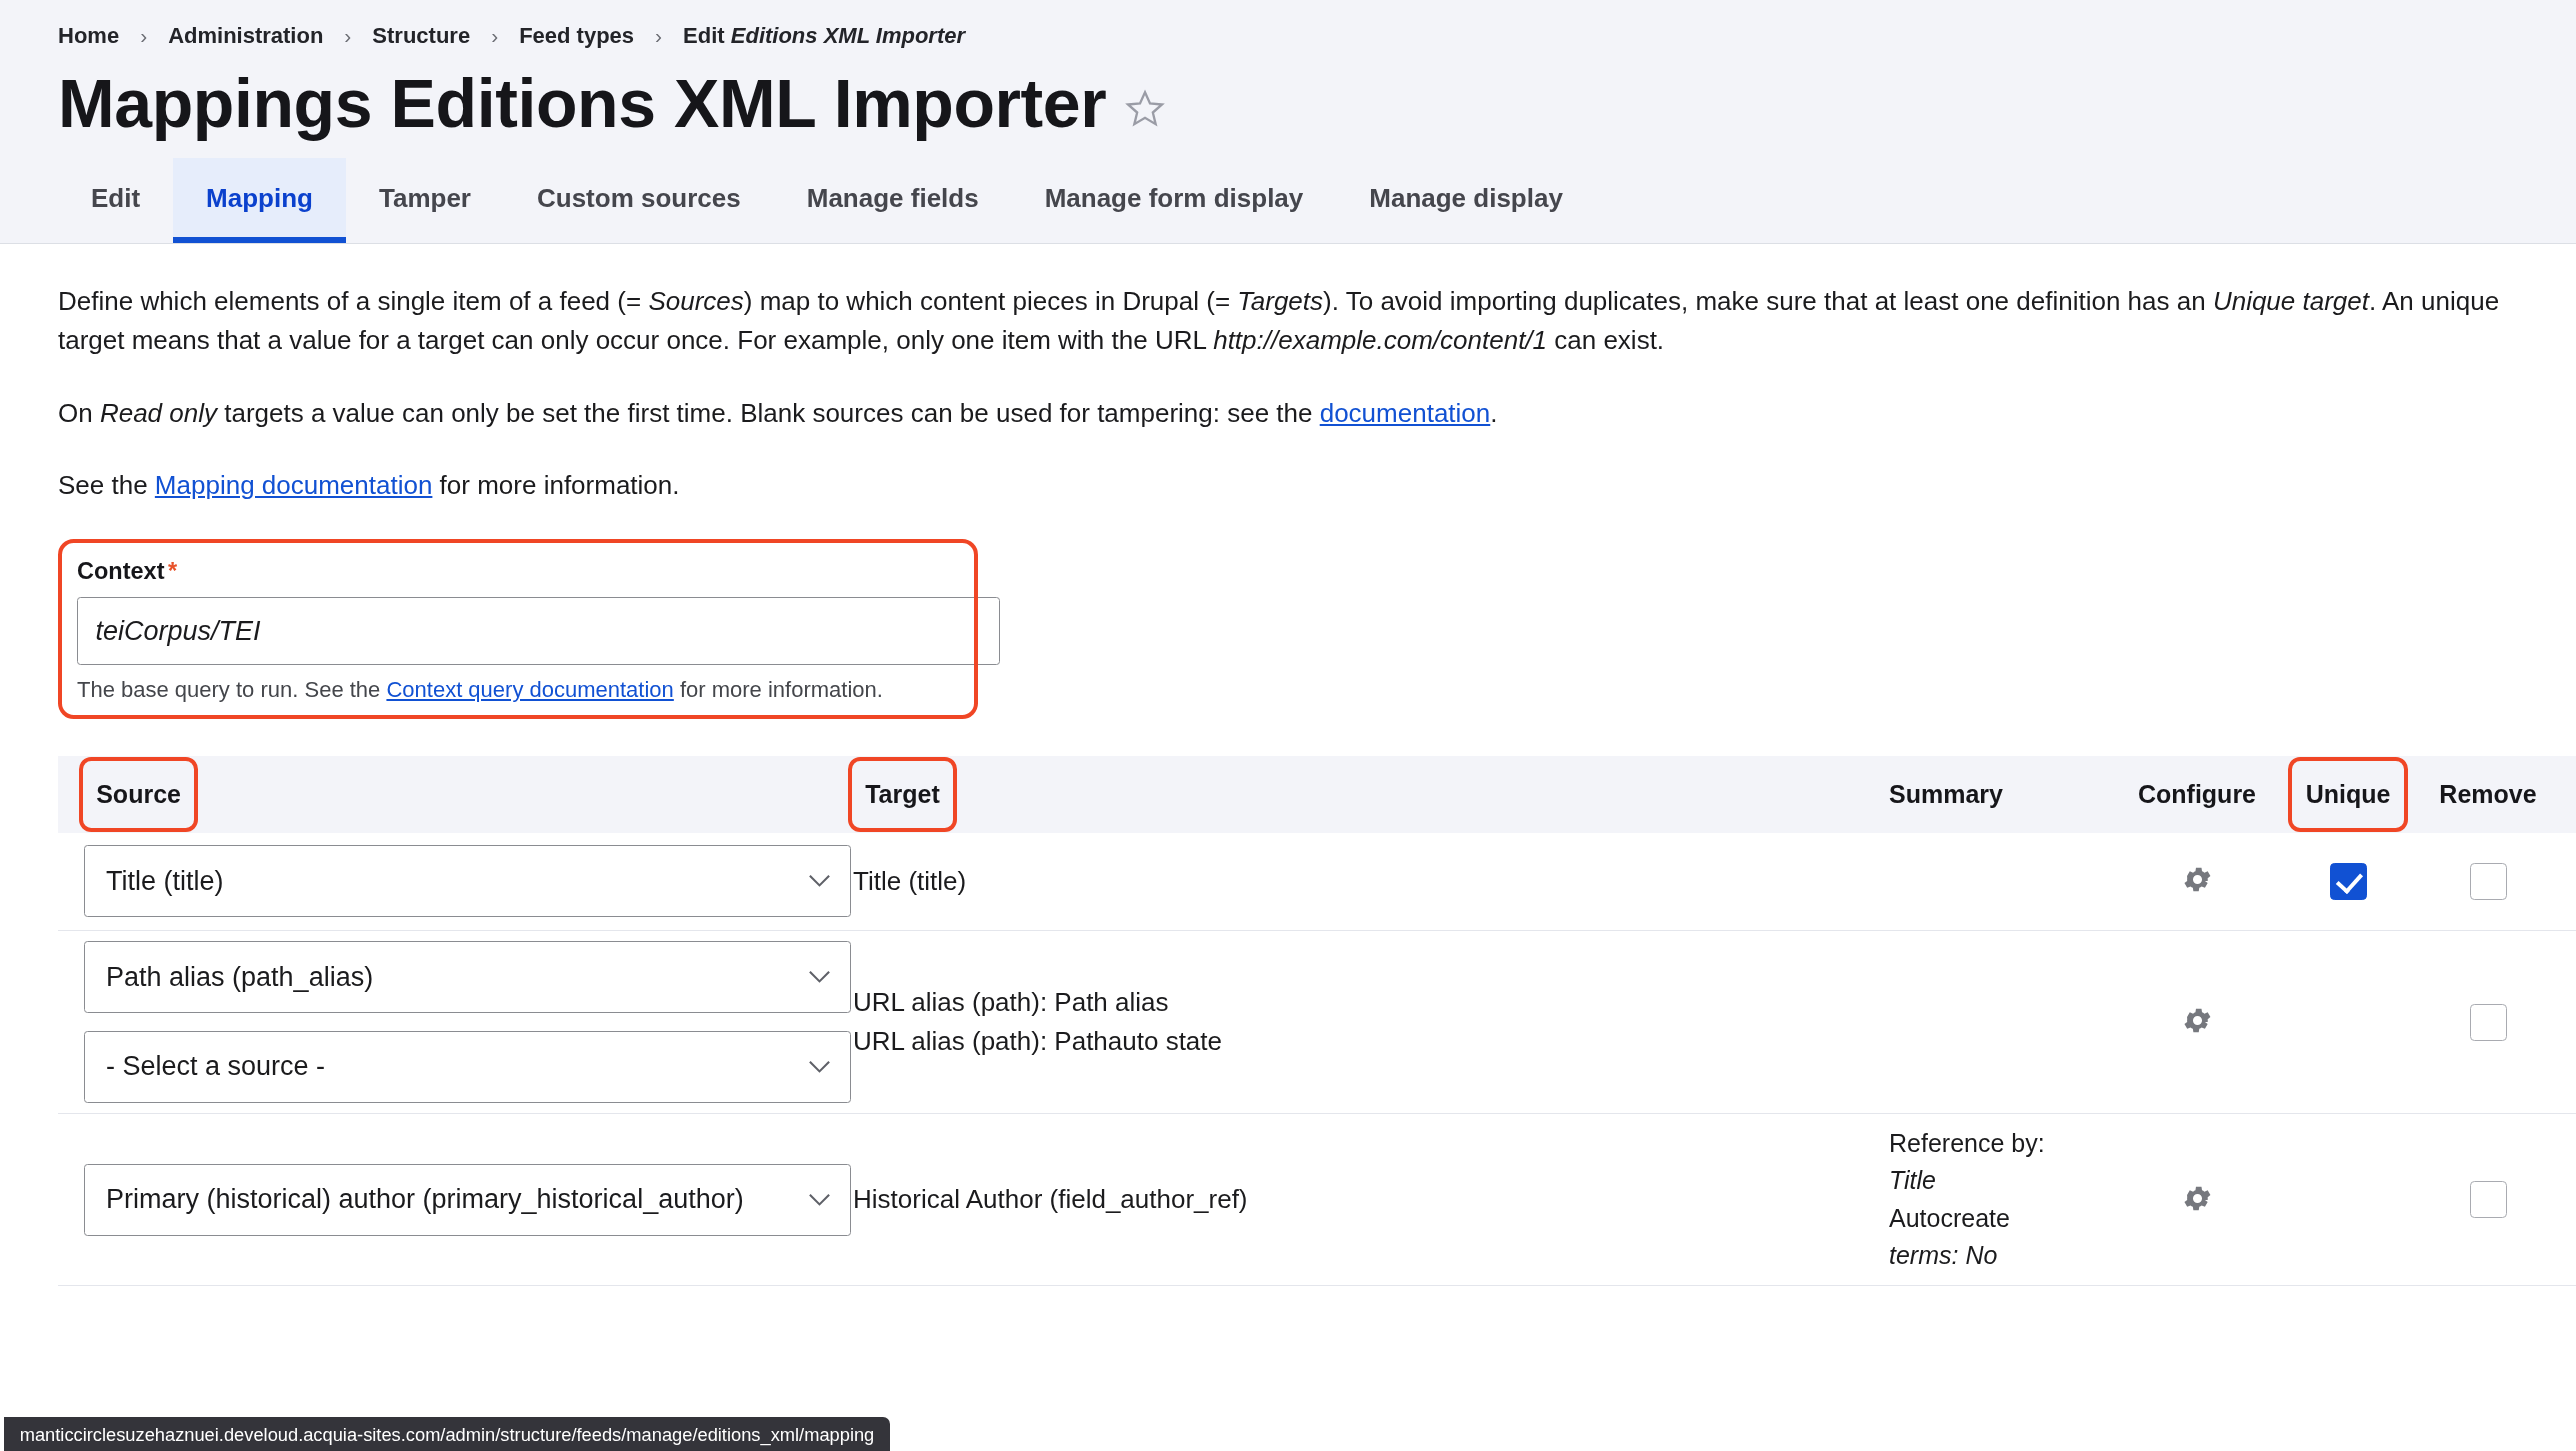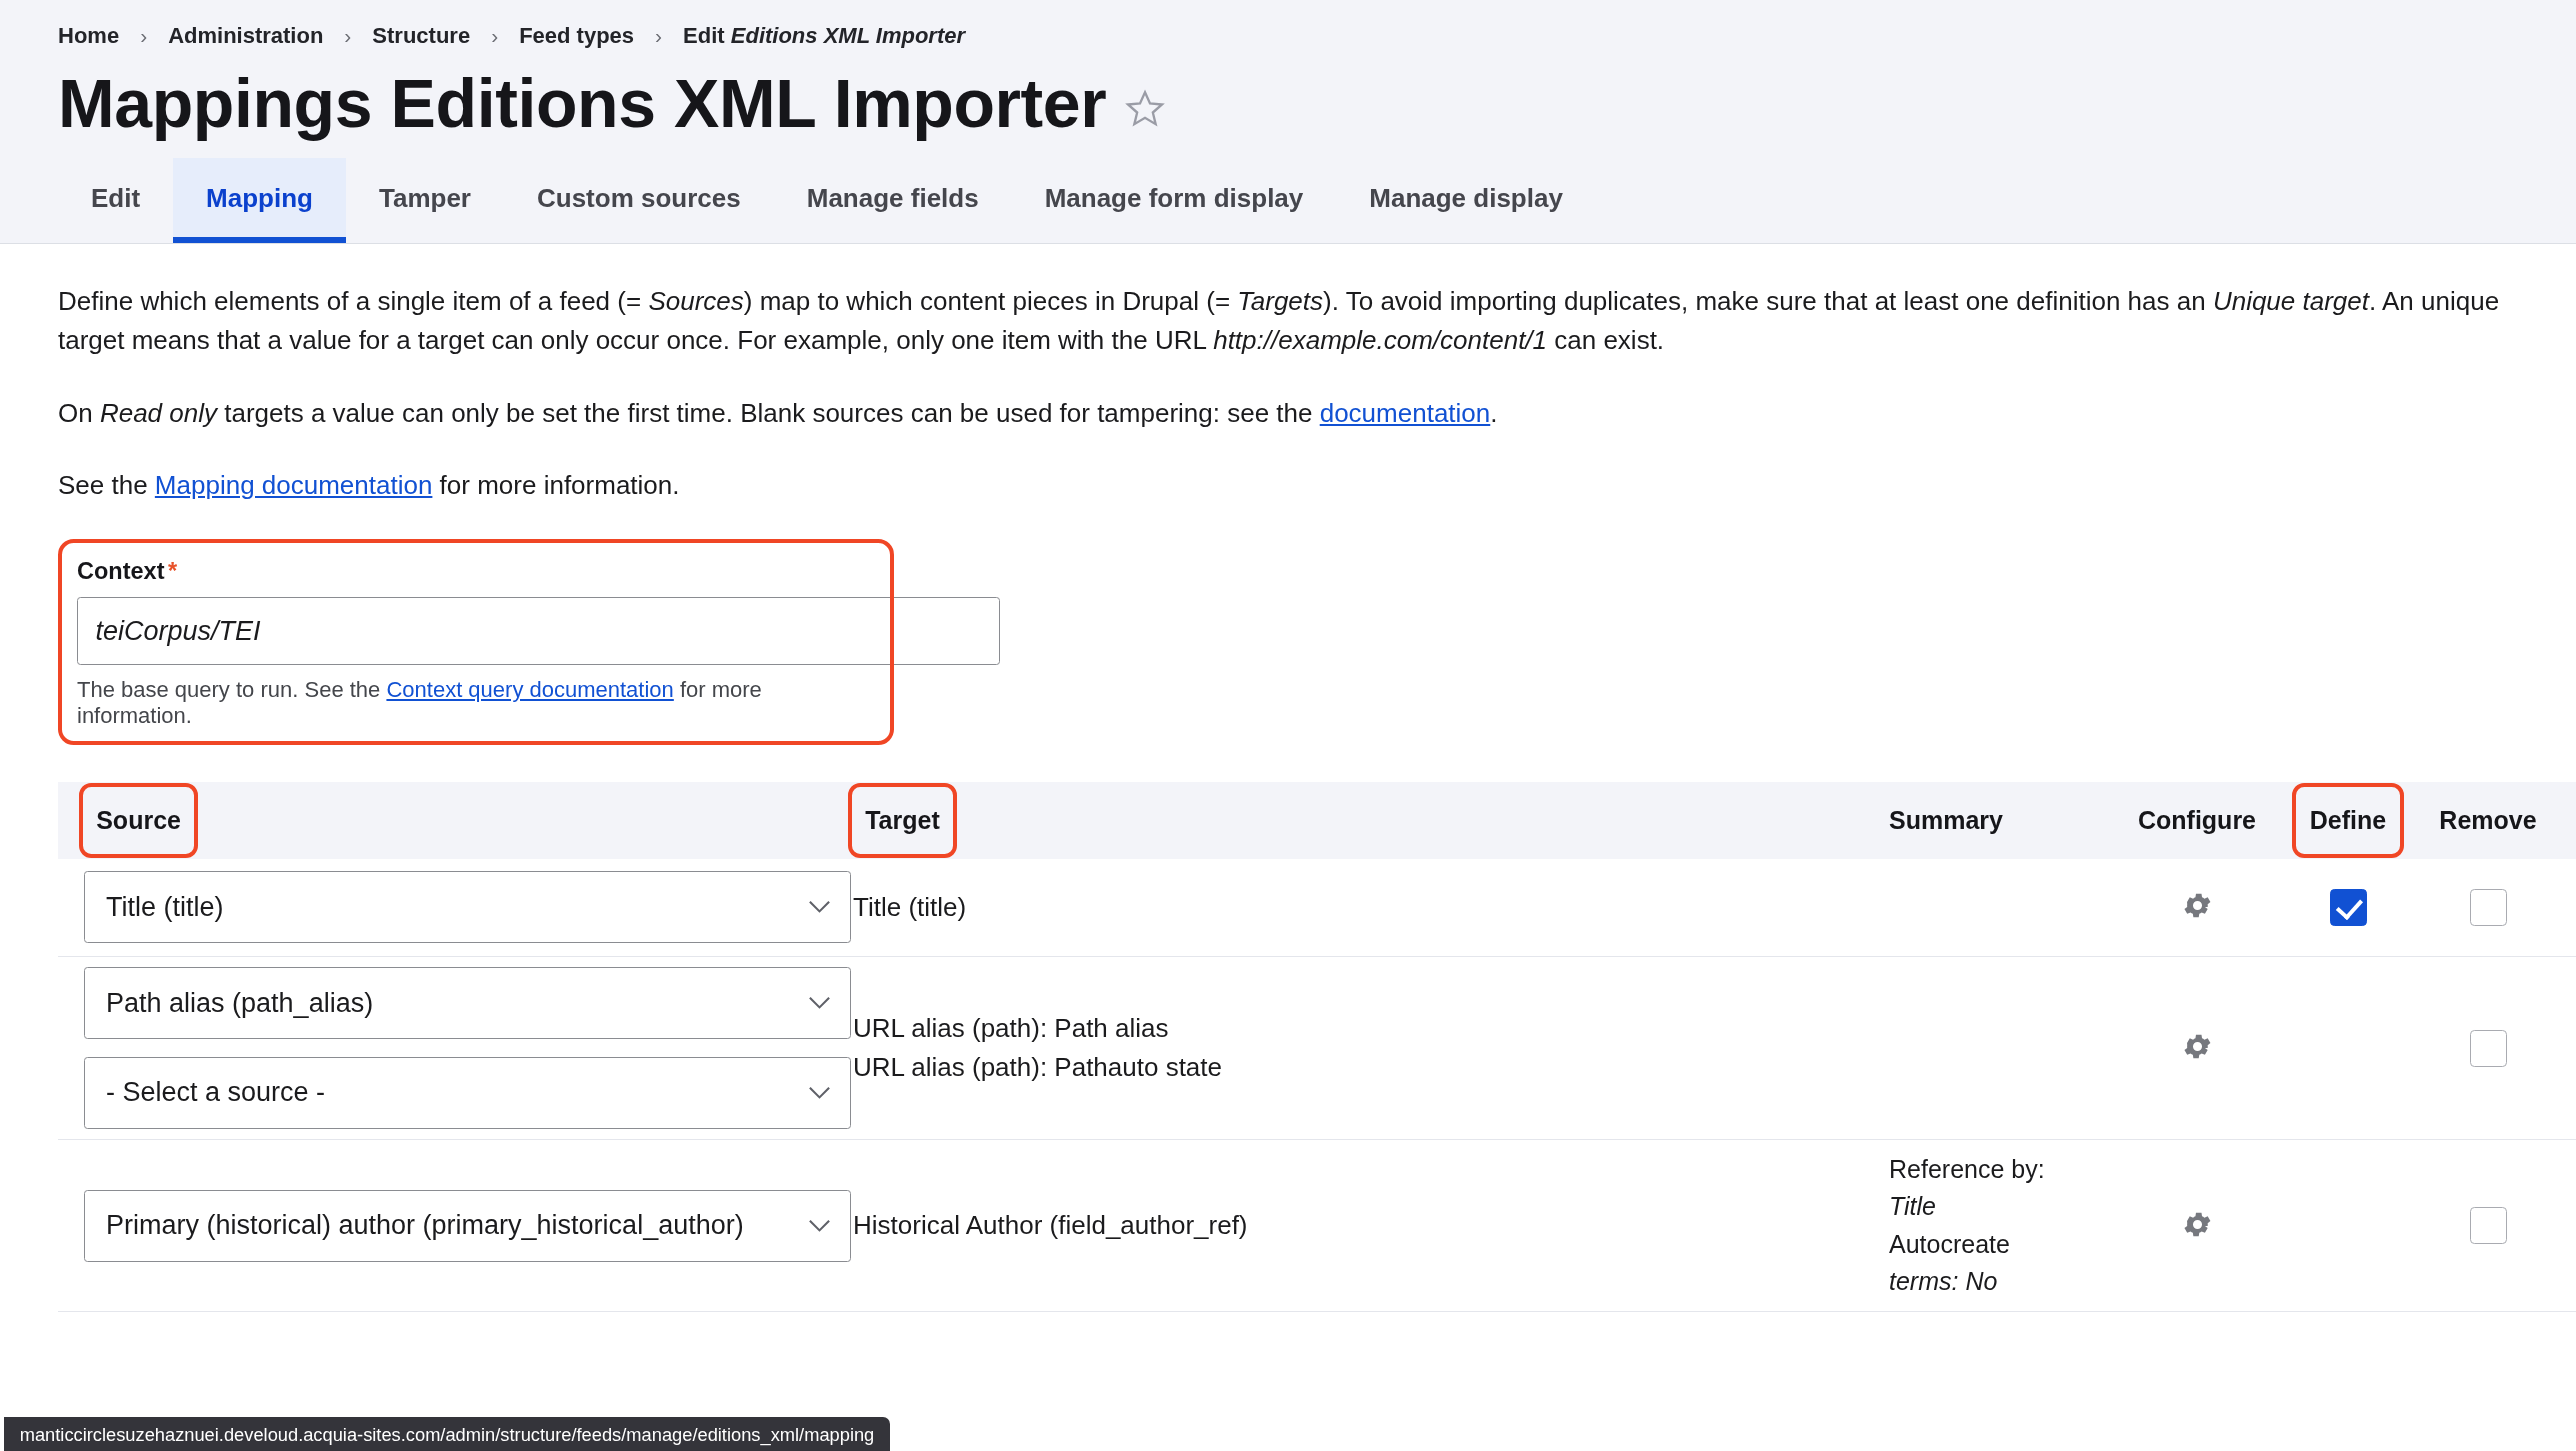--- a/index.html
+++ b/index.html
@@ -58,21 +58,21 @@
   p.desc {
     font-size: 26px; line-height: 1.52; margin: 0 0 33px 0;
     color:#1b1b1d; max-width: 2511px;
   }
   p.desc em { font-style: italic; }
   a.link { color:#1151d3; text-decoration: underline; }
 
   
   .context-wrap {
     position: relative;
-    width: 836px;
+    width: 920px;
     margin-top: 14px;
     padding: 19px 19px 15.7px 19px;
   }
   .annot {
     position:absolute; border: 4.4px solid #f04625;
     border-radius: 15.7px; pointer-events:none;
   }
   .annot-context { inset: 0; }
   .field-label {
     font-size: 23.5px; font-weight:700; color:#16161a;
@@ -221,21 +221,21 @@
         <span class="hd-chip">
           <span class="annot-chip"></span>
           <span>Target</span>
         </span>
       </div>
       <div class="c-summary">Summary</div>
       <div class="c-config">Configure</div>
       <div class="c-unique">
         <span class="hd-chip">
           <span class="annot-chip"></span>
-          <span>Define</span>
+          <span>Unique</span>
         </span>
       </div>
       <div class="c-remove">Remove</div>
     </div>
 
     <div class="map-row">
       <div class="c-source">
         <div class="select">
           <span class="sel-text">Title (title)</span>
           <svg class="chev" width="23" height="14" viewBox="0 0 26 16">

